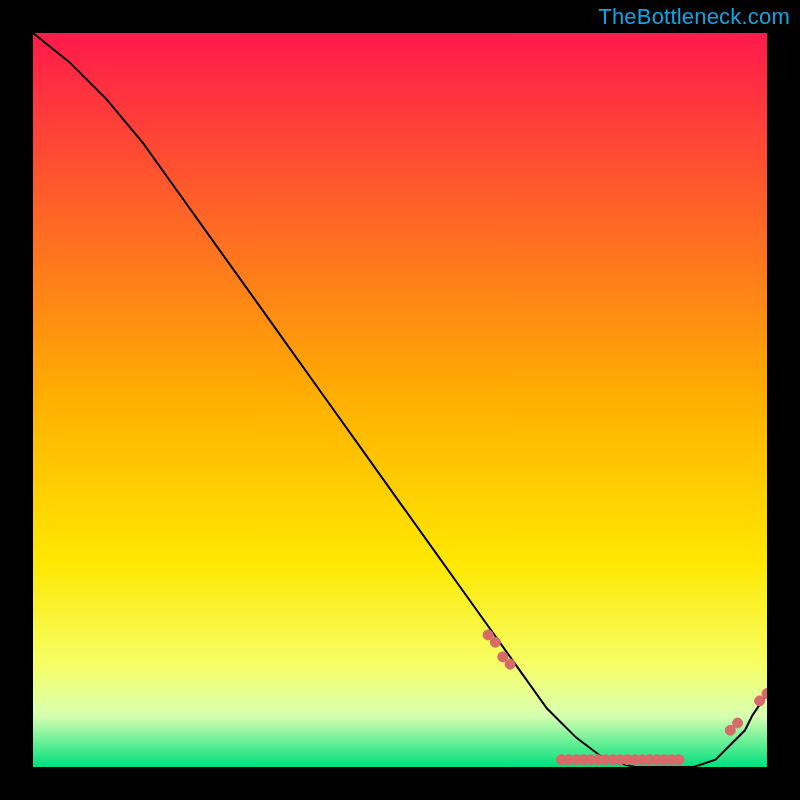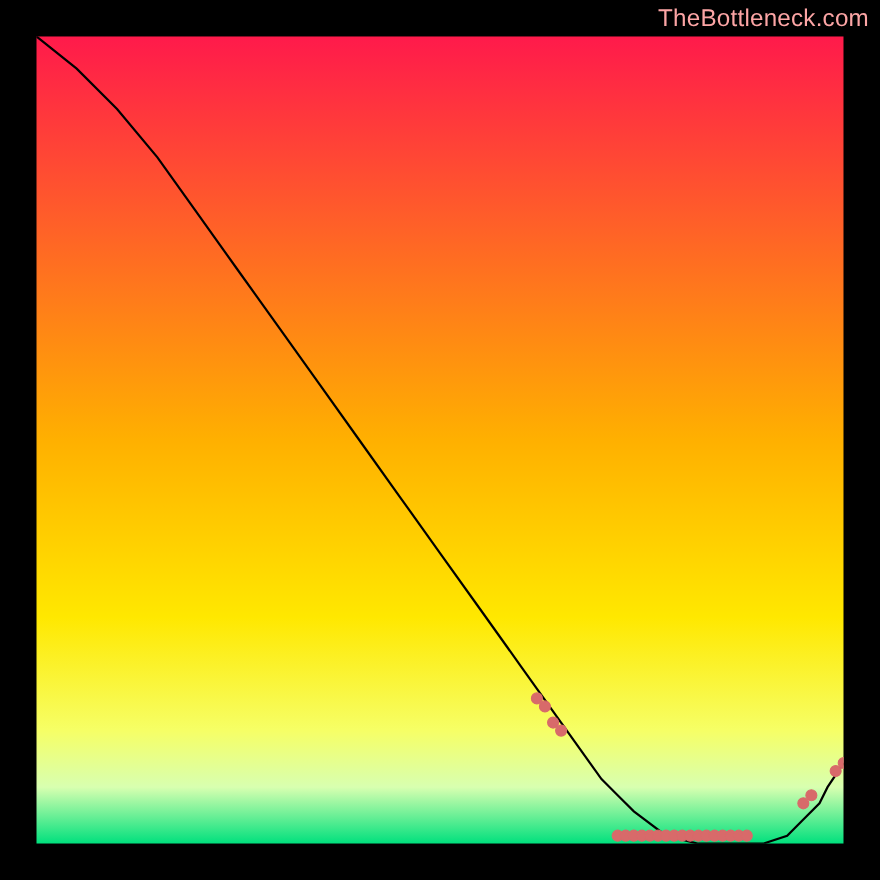--- a/index.html
+++ b/index.html
@@ -14,21 +14,21 @@
   .frame {
     position: relative;
     width: 800px;
     height: 800px;
     background: #000;
   }
   .watermark {
     position: absolute;
     top: 4px;
     right: 10px;
-    color: #fca5a5;
+    color: #0ea5e9;
     font-size: 22px;
     font-weight: 500;
     letter-spacing: 0.2px;
     z-index: 20;
   }
   .plot {
     position: absolute;
     left: 33px;
     top: 33px;
     width: 734px;

